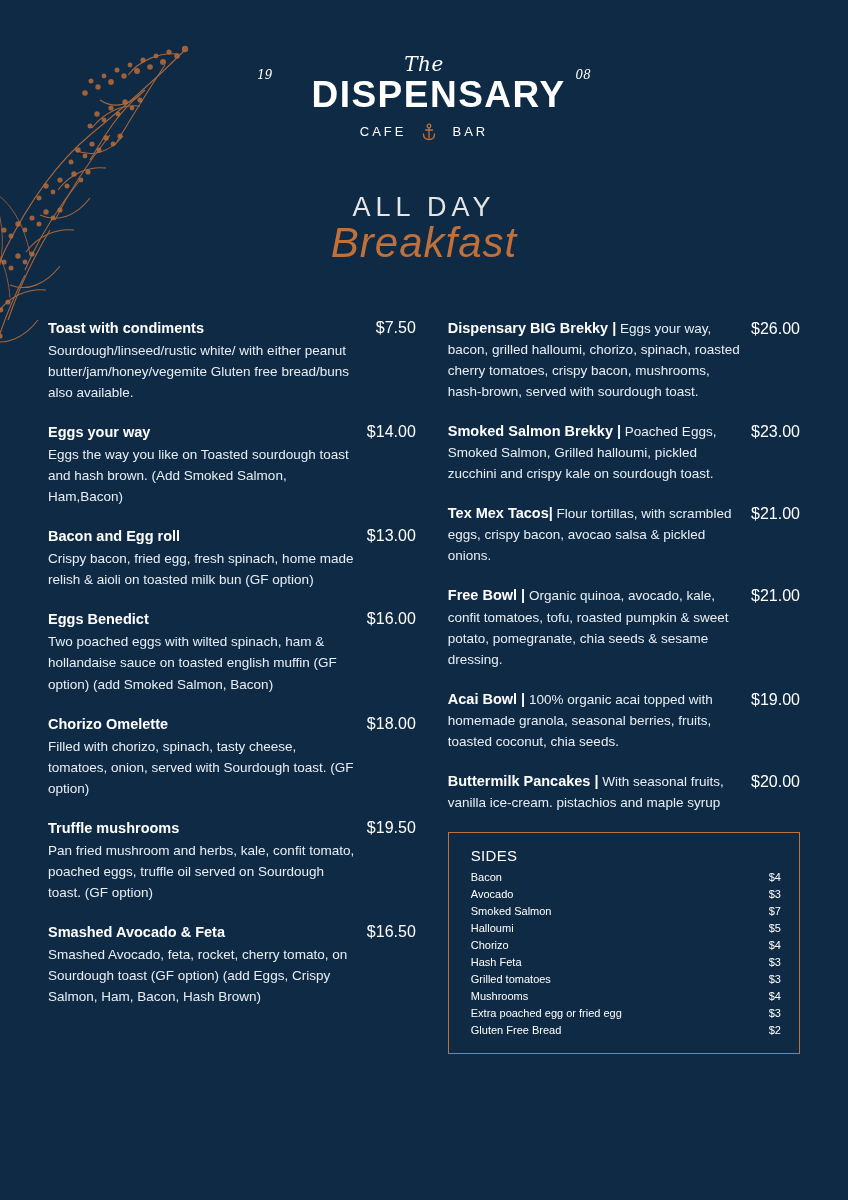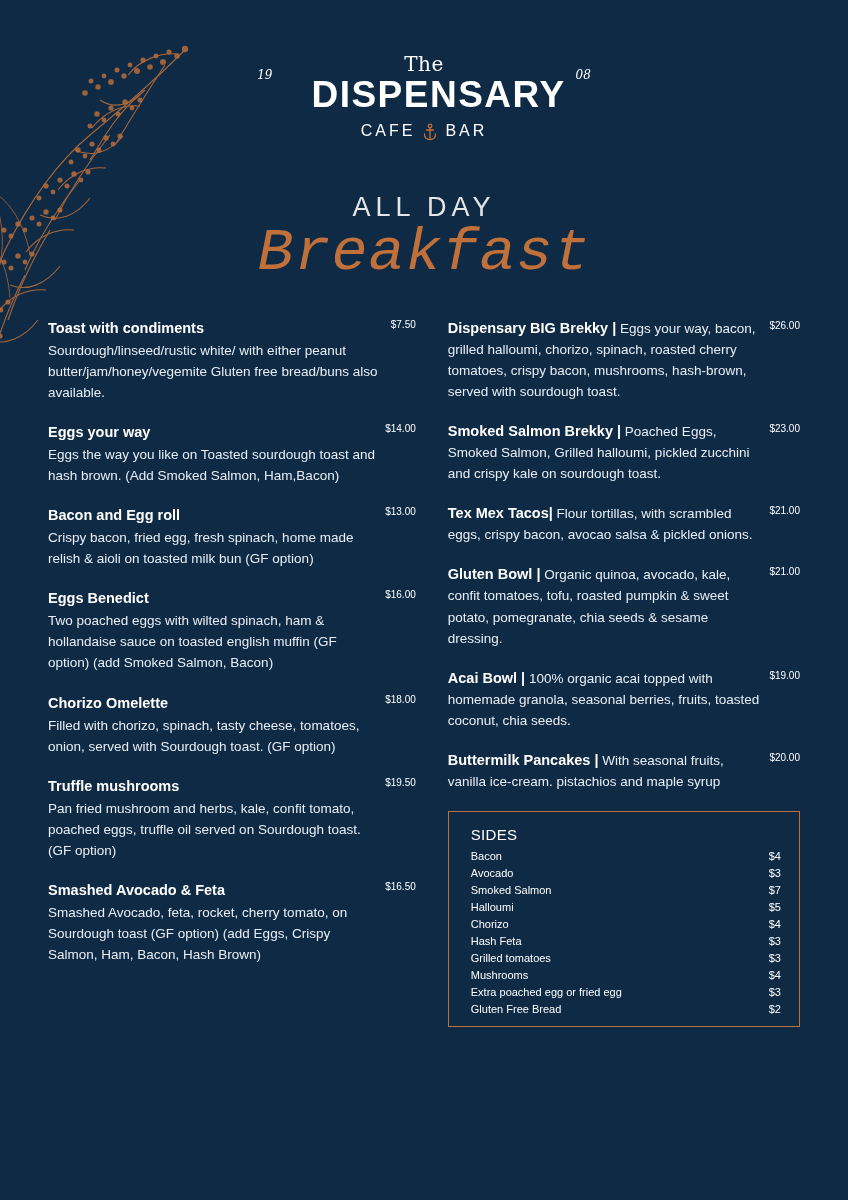--- a/index.html
+++ b/index.html
@@ -37,20 +37,21 @@
   
   .brand {
     position: absolute;
     left: 0;
     right: 0;
     top: 52px;
     text-align: center;
   }
   .brand-the {
     font-family: "DejaVu Serif", serif;
+    font-style: italic;
     font-size: 20px;
     color: #ffffff;
     letter-spacing: 0.5px;
     margin-bottom: -2px;
   }
   .brand-main {
     display: flex;
     align-items: flex-start;
     justify-content: center;
     gap: 10px;
@@ -66,27 +67,27 @@
   .brand-name {
     font-family: "Liberation Sans", sans-serif;
     font-weight: bold;
     font-size: 37px;
     letter-spacing: 1.5px;
     color: #ffffff;
     margin-left: 29px;
   }
   .brand-sub {
     margin-top: 6px;
-    font-size: 16px;
+    font-size: 13px;
     letter-spacing: 3px;
     color: #ffffff;
     display: flex;
     align-items: center;
     justify-content: center;
-    gap: 7px;
+    gap: 15px;
   }
   .anchor-icon {
     display: inline-block;
     width: 16px;
     height: 18px;
     position: relative;
     top: 1px;
   }
 
   
@@ -97,23 +98,23 @@
     top: 192px;
     text-align: center;
   }
   .title-line1 {
     font-size: 27px;
     letter-spacing: 5px;
     color: #e5e5e5;
     font-family: "Liberation Sans", sans-serif;
   }
   .title-line2 {
-    font-family: Liberation Mono, monospace;
+    font-family: Liberation Sans, sans-serif;
     font-style: italic;
-    font-size: 60px;
+    font-size: 42px;
     color: #c0703a;
     margin-top: -4px;
     letter-spacing: 1px;
   }
 
   
   .columns {
     position: absolute;
     top: 318px;
     left: 0;
@@ -155,34 +156,34 @@
     color: #e8eef4;
     line-height: 1.56;
     display: block;
     margin-top: 1px;
   }
   .inline .item-desc {
     display: inline;
     margin-top: 9px;
   }
   .item-price {
-    font-size: 10px;
+    font-size: 16px;
     color: #ffffff;
     white-space: nowrap;
     padding-top: 1px;
   }
   .col-right .item-price {
     padding-top: 2px;
   }
 
   
   .sides {
     border: 1.5px solid #c0703a;
     margin-top: 10px;
-    padding: 14px 18px 8px 22px;
+    padding: 14px 18px 14px 22px;
     box-sizing: border-box;
   }
   .sides-title {
     font-size: 15px;
     color: #ffffff;
     margin-bottom: 6px;
     letter-spacing: 0.3px;
   }
   .sides-row {
     display: flex;
@@ -404,21 +405,21 @@
 
       <div class="item inline">
         <div class="item-text">
           <span class="item-name">Tex Mex Tacos|</span><span class="item-desc"> Flour tortillas, with scrambled eggs, crispy bacon, avocao salsa &amp; pickled onions.</span>
         </div>
         <div class="item-price">$21.00</div>
       </div>
 
       <div class="item inline">
         <div class="item-text">
-          <span class="item-name">Gluten Bowl |</span><span class="item-desc"> Organic quinoa, avocado, kale, confit tomatoes, tofu, roasted pumpkin &amp; sweet potato, pomegranate, chia seeds &amp; sesame dressing.</span>
+          <span class="item-name">Free Bowl |</span><span class="item-desc"> Organic quinoa, avocado, kale, confit tomatoes, tofu, roasted pumpkin &amp; sweet potato, pomegranate, chia seeds &amp; sesame dressing.</span>
         </div>
         <div class="item-price">$21.00</div>
       </div>
 
       <div class="item inline">
         <div class="item-text">
           <span class="item-name">Acai Bowl |</span><span class="item-desc"> 100% organic acai topped with homemade granola, seasonal berries, fruits, toasted coconut, chia seeds.</span>
         </div>
         <div class="item-price">$19.00</div>
       </div>

